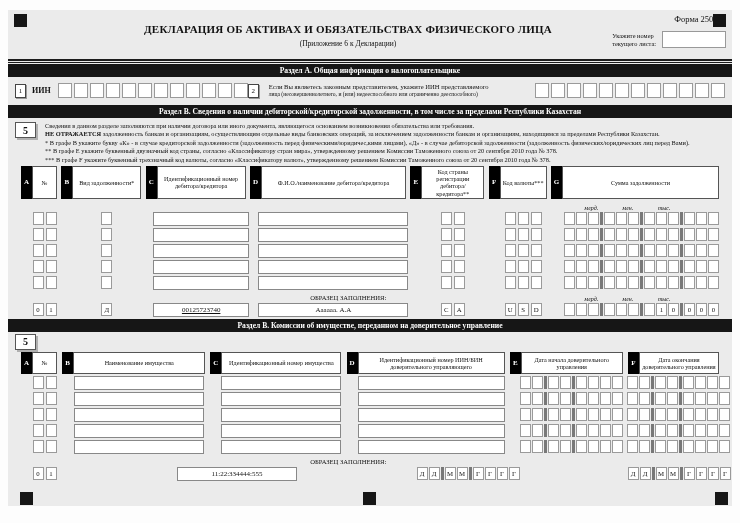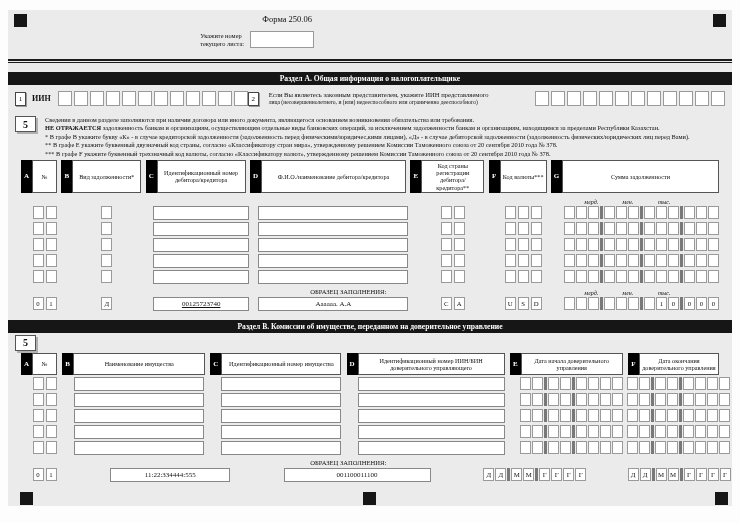--- a/index.html
+++ b/index.html
@@ -15,21 +15,21 @@
   .titleblk{flex:1;text-align:center;padding-top:10px}
   .title{font-weight:bold;font-size:11px;letter-spacing:.2px}
   .subtitle{font-size:7.5px;margin-top:4px}
   .rightblk{width:172px;display:flex;flex-direction:column;align-items:flex-end}
   .formno{font-size:8.5px;margin:1px 2px 7px 0}
   .sheetrow{display:flex;align-items:center;gap:6px}
   .sheetlbl{font-size:6.4px;line-height:8px;text-align:left}
   .sheetinput{width:64px;height:17px;background:#fff;border:1px solid #999;font-size:8px;text-align:center;outline:none}
 
   .dblline{border-top:2px solid #1c1c1c;border-bottom:1px solid #1c1c1c;height:4px}
-  .secbar{background:#161616;color:#fff;font-size:7.6px;font-weight:bold;text-align:center;height:13px;line-height:13px;margin-top:9px}
+  .secbar{background:#161616;color:#fff;font-size:7.6px;font-weight:bold;text-align:center;height:13px;line-height:13px;margin-top:1px}
 
   .iinrow{display:flex;align-items:center;height:27px;padding:0 7px}
   .numbox{width:11px;height:14px;background:#fff;border:1px solid #444;box-shadow:1px 1px 0 #9a9a9a;
           font-size:7px;display:flex;align-items:center;justify-content:center;flex:none}
   .iinlbl{font-size:8px;font-weight:bold;margin:0 7px 0 6px}
   .cellrow{display:flex;gap:2px}
   .cell{width:14px;height:15px;background:#fff;border:1px solid #9a9a9a;font-size:7.2px;
         display:flex;align-items:center;justify-content:center;flex:none}
   .cell.sm{width:11px;height:13px;font-size:6.8px}
   .replbl{margin-left:10px;width:270px}
@@ -63,20 +63,24 @@
 </style>
 </head>
 <body>
 
 <div class="page">
   <div class="corner tl"></div>
   <div class="corner tr"></div>
 
   <div class="tophdr">
     <div class="lspace"></div>
+    <div class="titleblk">
+      <div class="title">ДЕКЛАРАЦИЯ ОБ АКТИВАХ И ОБЯЗАТЕЛЬСТВАХ ФИЗИЧЕСКОГО ЛИЦА</div>
+      <div class="subtitle">(Приложение 6 к Декларации)</div>
+    </div>
     <div class="rightblk">
       <div class="formno">Форма 250.06</div>
       <div class="sheetrow">
         <div class="sheetlbl">
           <span>Укажите номер</span><br>
           <span>текущего листа:</span>
         </div>
         <input class="sheetinput" value="" style="">
       </div>
     </div>
@@ -118,20 +122,21 @@
         <div class="cell"></div>
         <div class="cell"></div>
         <div class="cell"></div>
         <div class="cell"></div>
         <div class="cell"></div>
         <div class="cell"></div>
         <div class="cell"></div>
       </div>
   </div>
 
+  <div class="secbar">Раздел В. Сведения о наличии дебиторской/кредиторской задолженности, в том числе за пределами Республики Казахстан</div>
 
   <div class="notesrow">
     <div class="bignum">5</div>
     <div class="notes" id="b1-notes">
         <div>Сведения в данном разделе заполняются при наличии договора или иного документа, являющегося основанием возникновения обязательства или требования.</div>
         <div><b>НЕ ОТРАЖАЕТСЯ</b> задолженность банкам и организациям, осуществляющим отдельные виды банковских операций, за исключением задолженности банкам и организациям, находящимся за пределами Республики Казахстан.</div>
         <div>* В графе В укажите букву «К» - в случае кредиторской задолженности (задолженность перед физическими/юридичес,кими лицами), «Д» - в случае дебиторской задолженности (задолженность физических/юридических лиц перед Вами).</div>
         <div>** В графе Е укажите буквенный двузначный код страны, согласно «Классификатору стран мира», утвержденному решением Комиссии Таможенного союза от 20 сентября 2010 года № 378.</div>
         <div>*** В графе F укажите буквенный трехзначный код валюты, согласно «Классификатору валют», утвержденному решением Комиссии Таможенного союза от 20 сентября 2010 года № 378.</div>
       </div>
@@ -912,23 +917,20 @@
       <div class="trow">
         <div class="slot c" style="width: 36px;">
           <div class="cellrow">
             <div class="cell sm">0</div>
             <div class="cell sm">1</div>
           </div>
         </div>
         <div class="slot c" style="width: 131px;">
           <div class="ibox" style="width: 120px;">11:22:334444:555</div>
         </div>
-        <div class="slot c" style="width: 158px;">
-          <div class="ibox" style="width: 147px;">001100011100</div>
-        </div>
         <div class="slot c" style="width: 113px;">
           <div class="sumwrap">
             <div class="grp">
               <div class="cell sm">Д</div>
               <div class="cell sm">Д</div>
             </div>
             <div class="gsep"></div>
             <div class="grp">
               <div class="cell sm">М</div>
               <div class="cell sm">М</div>

